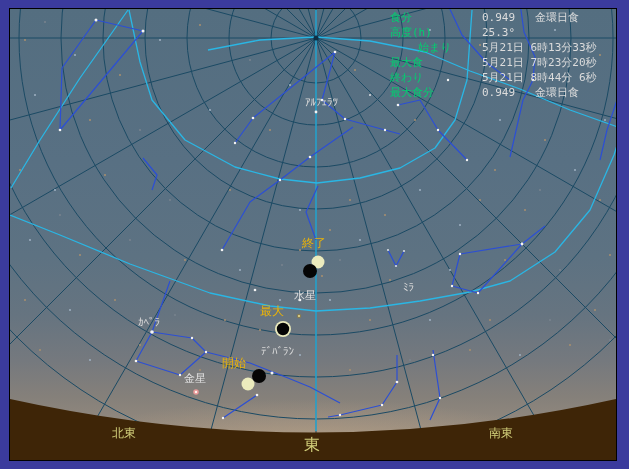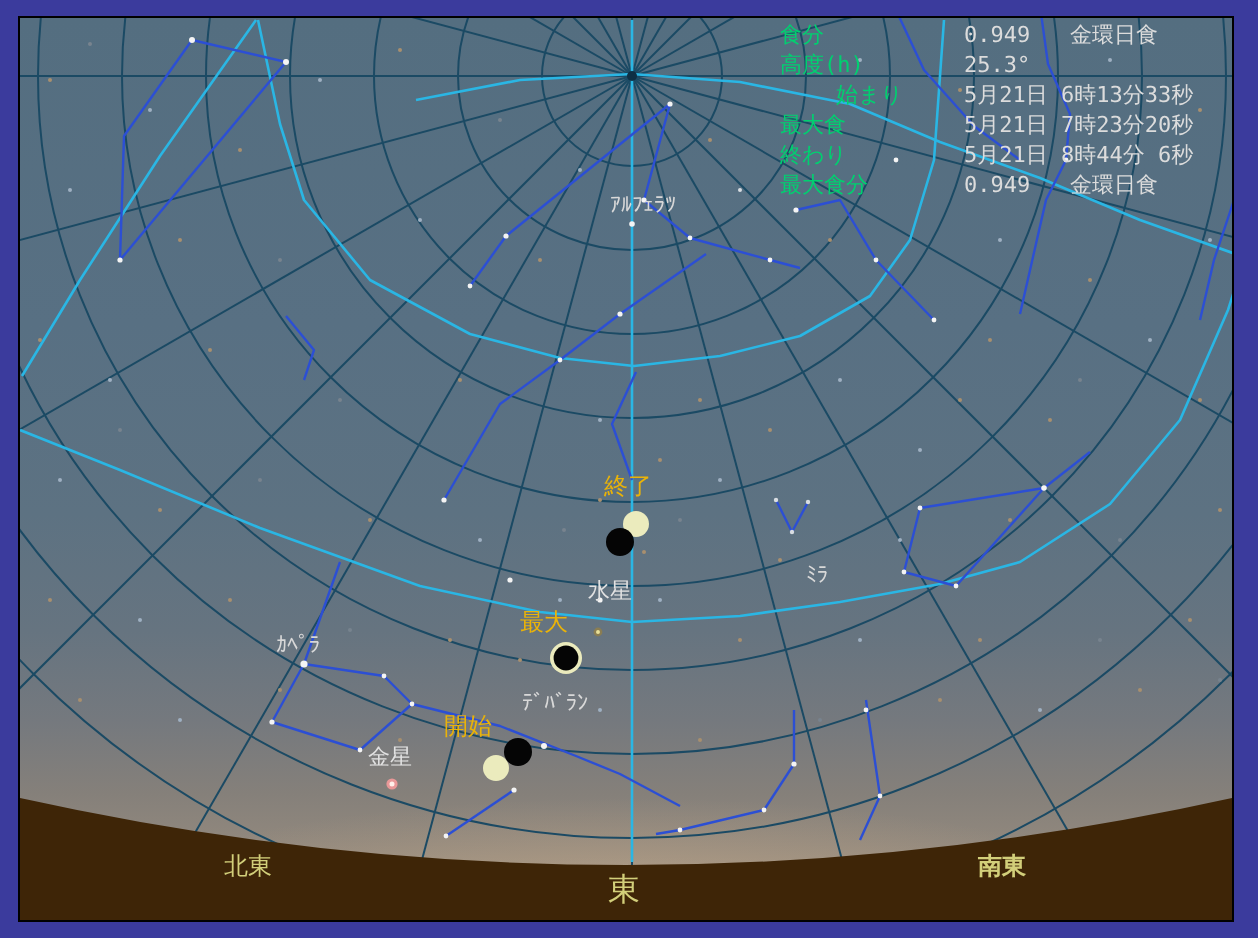--- a/index.html
+++ b/index.html
@@ -226,21 +226,21 @@
       <span class="lbl lbl-star" style="left: 138px; top: 317px;">ｶﾍﾟﾗ</span>
       <span class="lbl lbl-star" style="left: 403px; top: 282px;">ﾐﾗ</span>
       <span class="lbl lbl-star" style="left: 261px; top: 346px;">ﾃﾞﾊﾞﾗﾝ</span>
       <span class="lbl lbl-planet" style="left: 294px; top: 290px;">水星</span>
       <span class="lbl lbl-planet" style="left: 184px; top: 373px;">金星</span>
       <span class="lbl lbl-event" style="left: 302px; top: 237px;">終了</span>
       <span class="lbl lbl-event" style="left: 260px; top: 305px;">最大</span>
       <span class="lbl lbl-event" style="left: 222px; top: 357px;">開始</span>
       <span class="lbl lbl-dir" style="left: 112px; top: 427px;">北東</span>
       <span class="lbl lbl-dir-big" style="left: 304px; top: 437px;">東</span>
-      <span class="lbl lbl-dir" style="left: 489px; top: 427px; font-weight: bold;">南東</span>
+      <span class="lbl lbl-dir" style="left: 489px; top: 427px;">南東</span>
     </div>
   <div id="info">
       <div class="info-row">
         <span class="info-label" style="left: 390px; top: 12px;">食分</span>
         <span class="info-value" style="left: 482px; top: 12px;">0.949   金環日食</span>
       </div>
       <div class="info-row">
         <span class="info-label" style="left: 390px; top: 27px;">高度(h)</span>
         <span class="info-value" style="left: 482px; top: 27px;">25.3°</span>
       </div>

